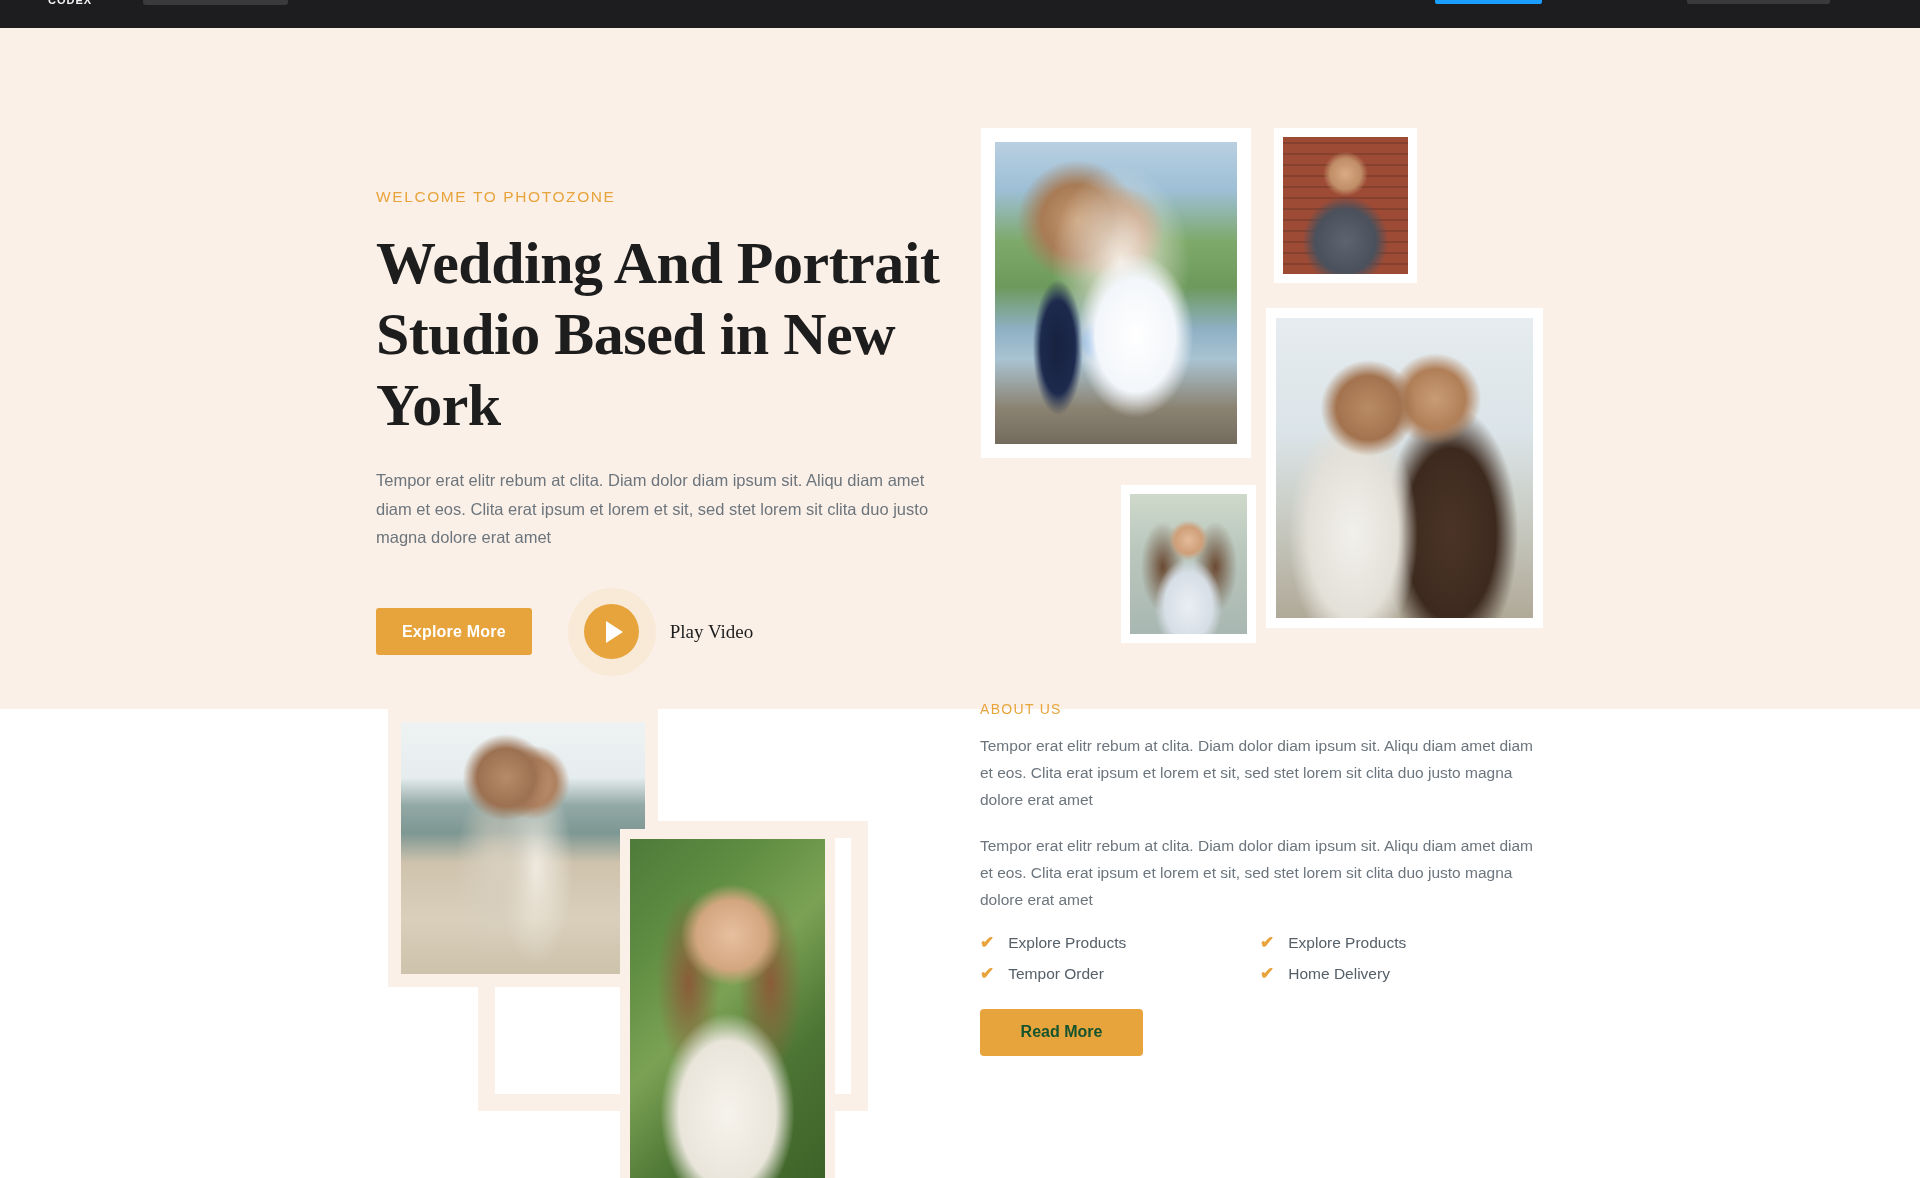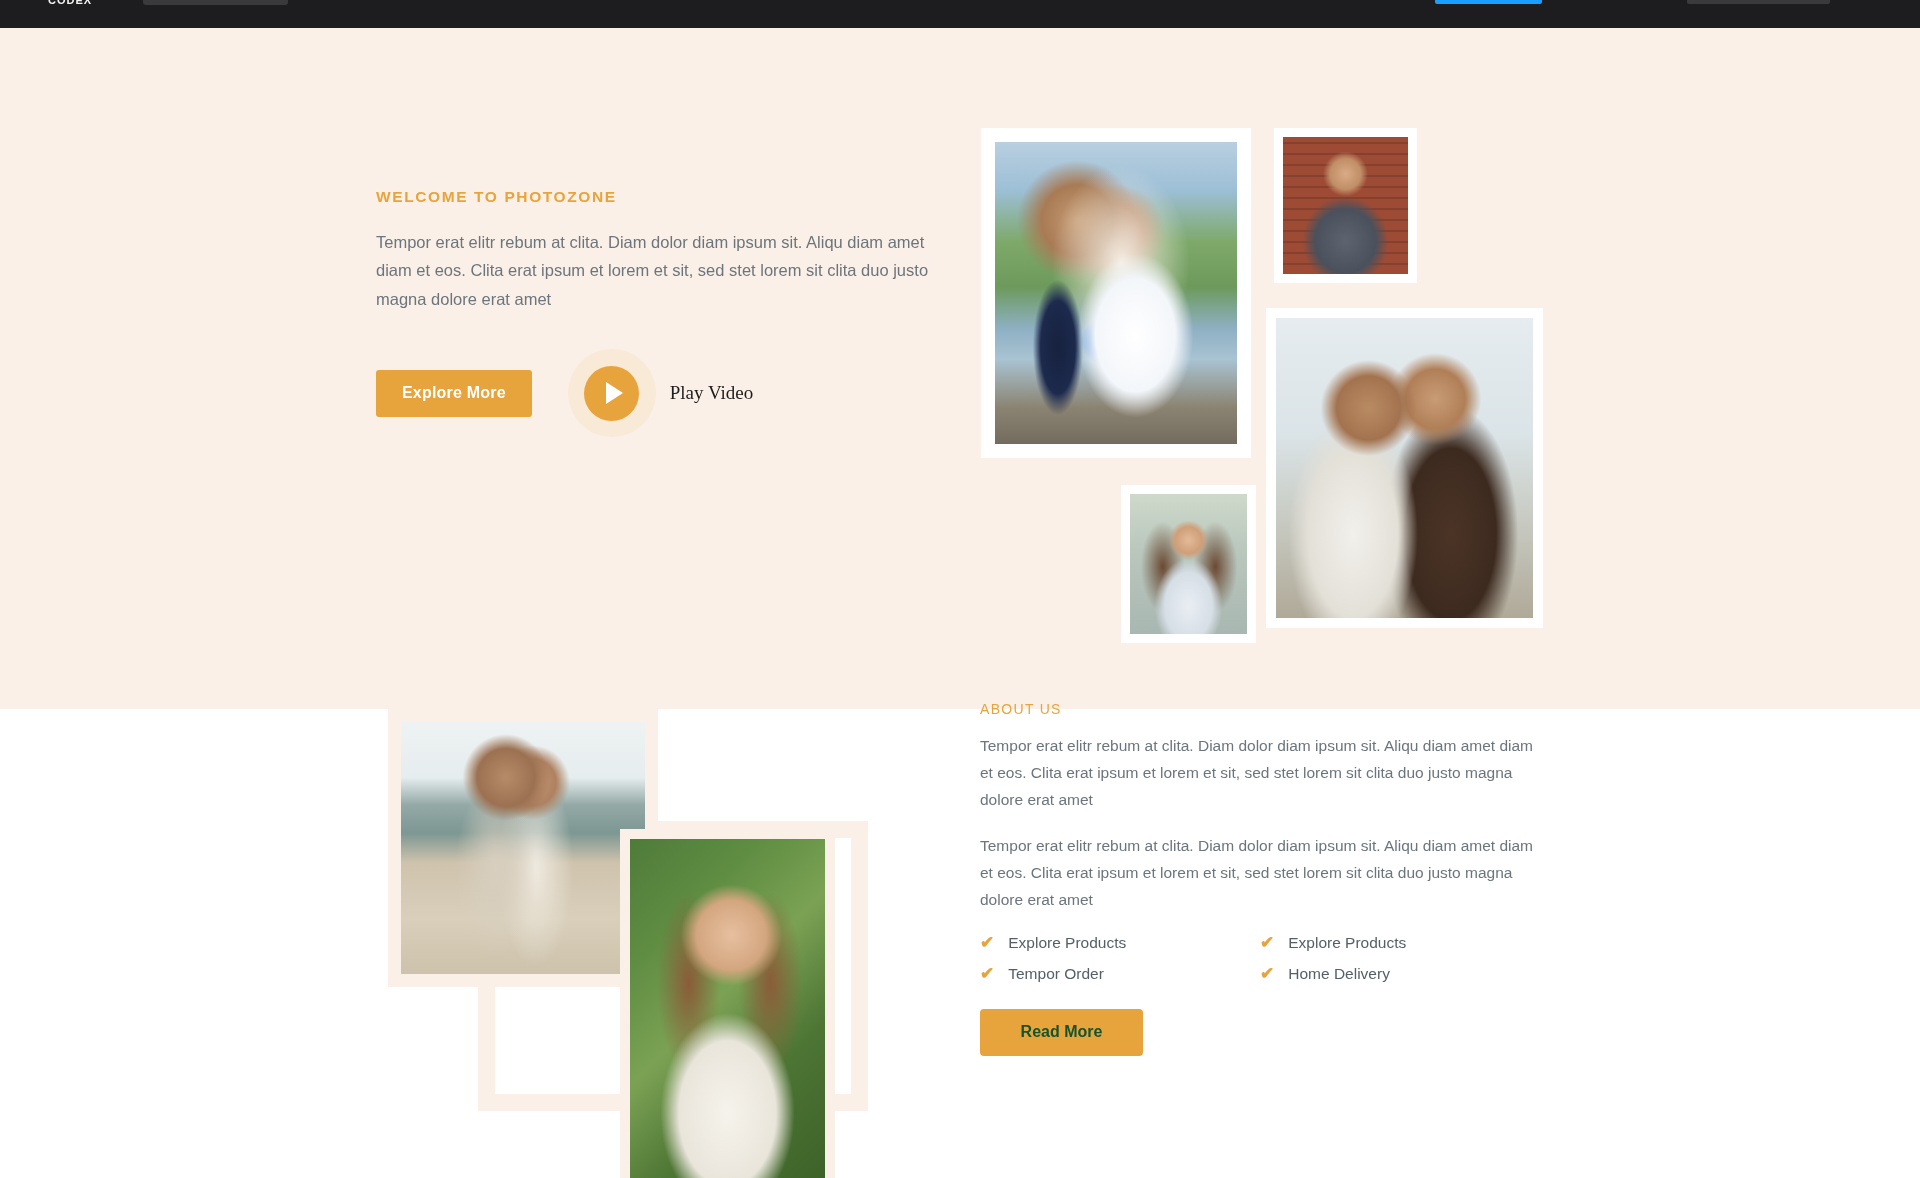--- a/index.html
+++ b/index.html
@@ -65,21 +65,21 @@
   .hero-copy{
     position:absolute;
     left:376px;
     top:160px;
     width:565px;
   }
   .eyebrow{
     color:#e8a43c;
     font-size:15.5px;
     letter-spacing:1.6px;
-    font-weight:700;
+    font-weight:400;
     margin-bottom:22px;
     text-transform:uppercase;
   }
   .hero-title{
     font-family:"Liberation Serif", serif;
     font-weight:bold;
     font-size:60px;
     line-height:1.18;
     color:#1d1d1d;
     letter-spacing:-0.5px;
@@ -328,20 +328,21 @@
   <div class="chrome-urlbar"></div>
   <div class="chrome-btn-primary"></div>
   <div class="chrome-btn-secondary"></div>
 </div>
 
 <section class="hero">
   <div class="hero-inner">
 
     <div class="hero-copy">
       <div class="eyebrow">WELCOME TO PHOTOZONE</div>
+      <h1 class="hero-title">Wedding And Portrait Studio Based in New York</h1>
       <p class="hero-text">Tempor erat elitr rebum at clita. Diam dolor diam ipsum sit. Aliqu diam amet diam et eos. Clita erat ipsum et lorem et sit, sed stet lorem sit clita duo justo magna dolore erat amet</p>
 
       <div class="hero-actions">
         <button class="btn-primary">Explore More</button>
 
         <div class="play-wrap">
           <div class="play-halo">
             <div class="play-circle">
               <div class="play-triangle"></div>
             </div>

